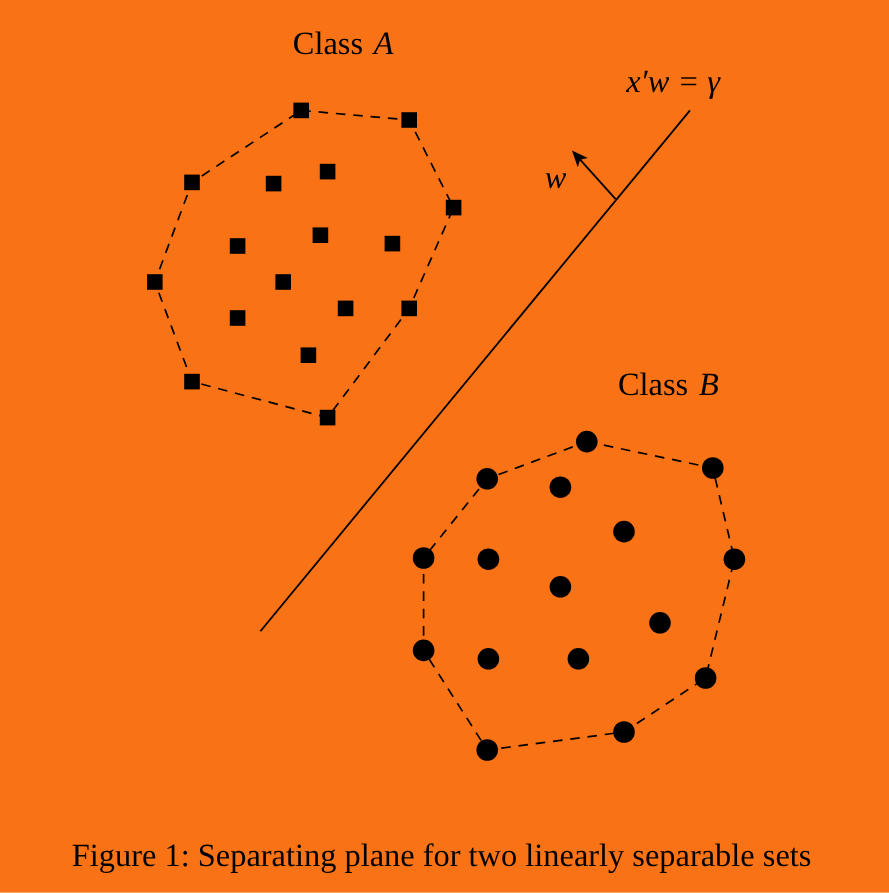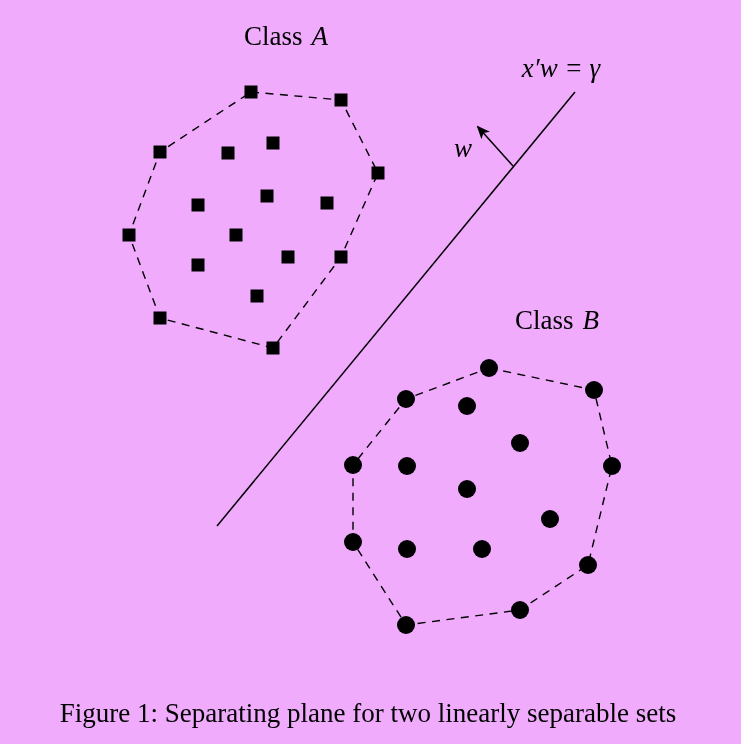--- a/index.html
+++ b/index.html
@@ -4,21 +4,21 @@
 <style>
   html, body {
     margin: 0;
     padding: 0;
     background: #ffffff;
   }
   .page {
     position: relative;
     width: 741px;
     height: 744px;
-    background: #f0abfc;
+    background: #f97316;
     font-family: "Liberation Serif", serif;
     overflow: hidden;
   }
   svg { display: block; }
   svg text {
     fill: #000000;
     font-family: "Liberation Serif", serif;
   }
   .label { font-size: 27px; }
   .math  { font-style: italic; }

